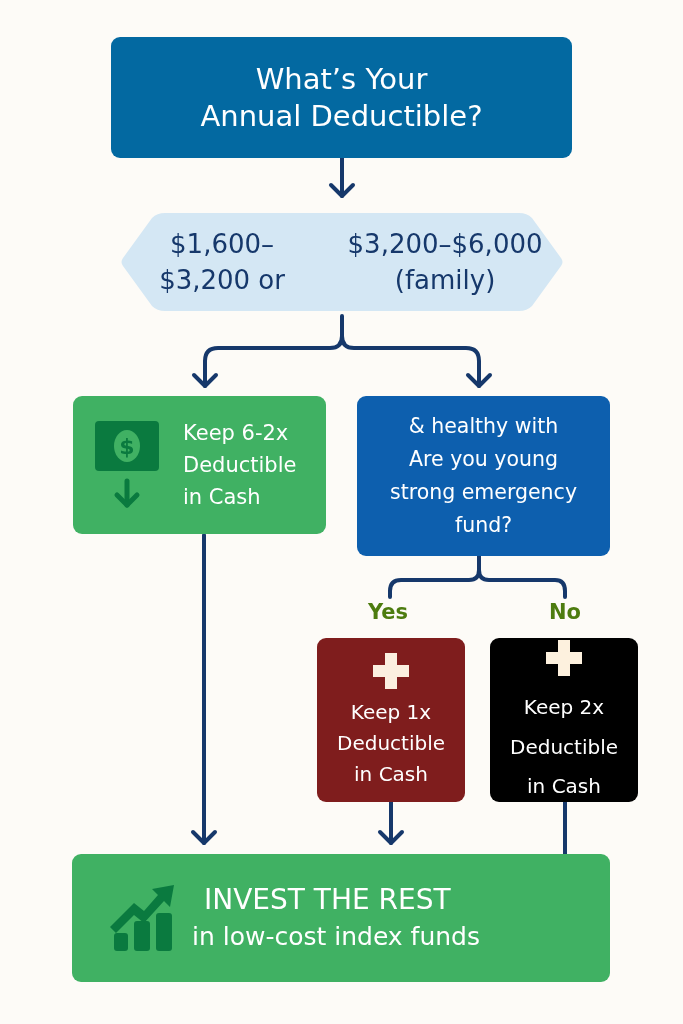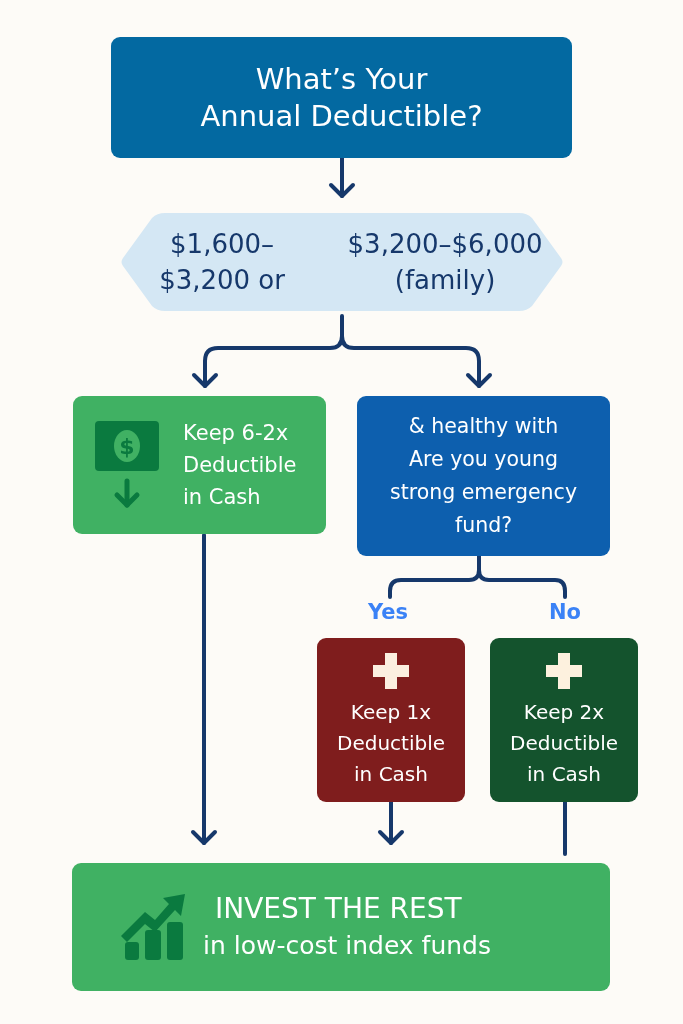--- a/index.html
+++ b/index.html
@@ -44,41 +44,40 @@
       text-align: left; margin-left: 22px;
       font-size: 21px; line-height: 32px;
     }
     #question-box {
       left: 357px; top: 396px; width: 253px; height: 160px;
       background: #0d5fae;
       flex-direction: column;
       font-size: 20.5px; line-height: 33px;
     }
     .yn {
-      position: absolute; color: #3b82f6; font-weight: bold; font-size: 21px;
+      position: absolute; color: #4d7c0f; font-weight: bold; font-size: 21px;
     }
     #keep1 {
       left: 317px; top: 638px; width: 148px; height: 164px;
       background: #7f1d1d;
       flex-direction: column;
       font-size: 20px; line-height: 31px;
     }
     #keep2 {
       left: 490px; top: 638px; width: 148px; height: 164px;
-      background: #14532d;
+      background: #000000;
       flex-direction: column;
-      font-size: 20px; line-height: 31px;
+      font-size: 20px; line-height: 31px; justify-content: space-between;
     }
     .plus { margin-bottom: 6px; }
     #invest-box {
       left: 72px; top: 854px; width: 538px; height: 128px;
       background: #40b163;
       justify-content: flex-start;
-      padding-left: 47px;
-      margin-top: 9px;
+      padding-left: 36px;
     }
     #invest-box .txt { text-align: left; margin-left: 18px; }
     #invest-title { font-size: 28px; line-height: 38px; display: block; padding-left: 12px; }
     #invest-sub { font-size: 25px; line-height: 36px; display: block; }
     svg.connectors { position: absolute; left: 0; top: 0; }
   </style>
 </head>
 <body>
 
 <svg class="connectors" width="683" height="1024" viewBox="0 0 683 1024">

